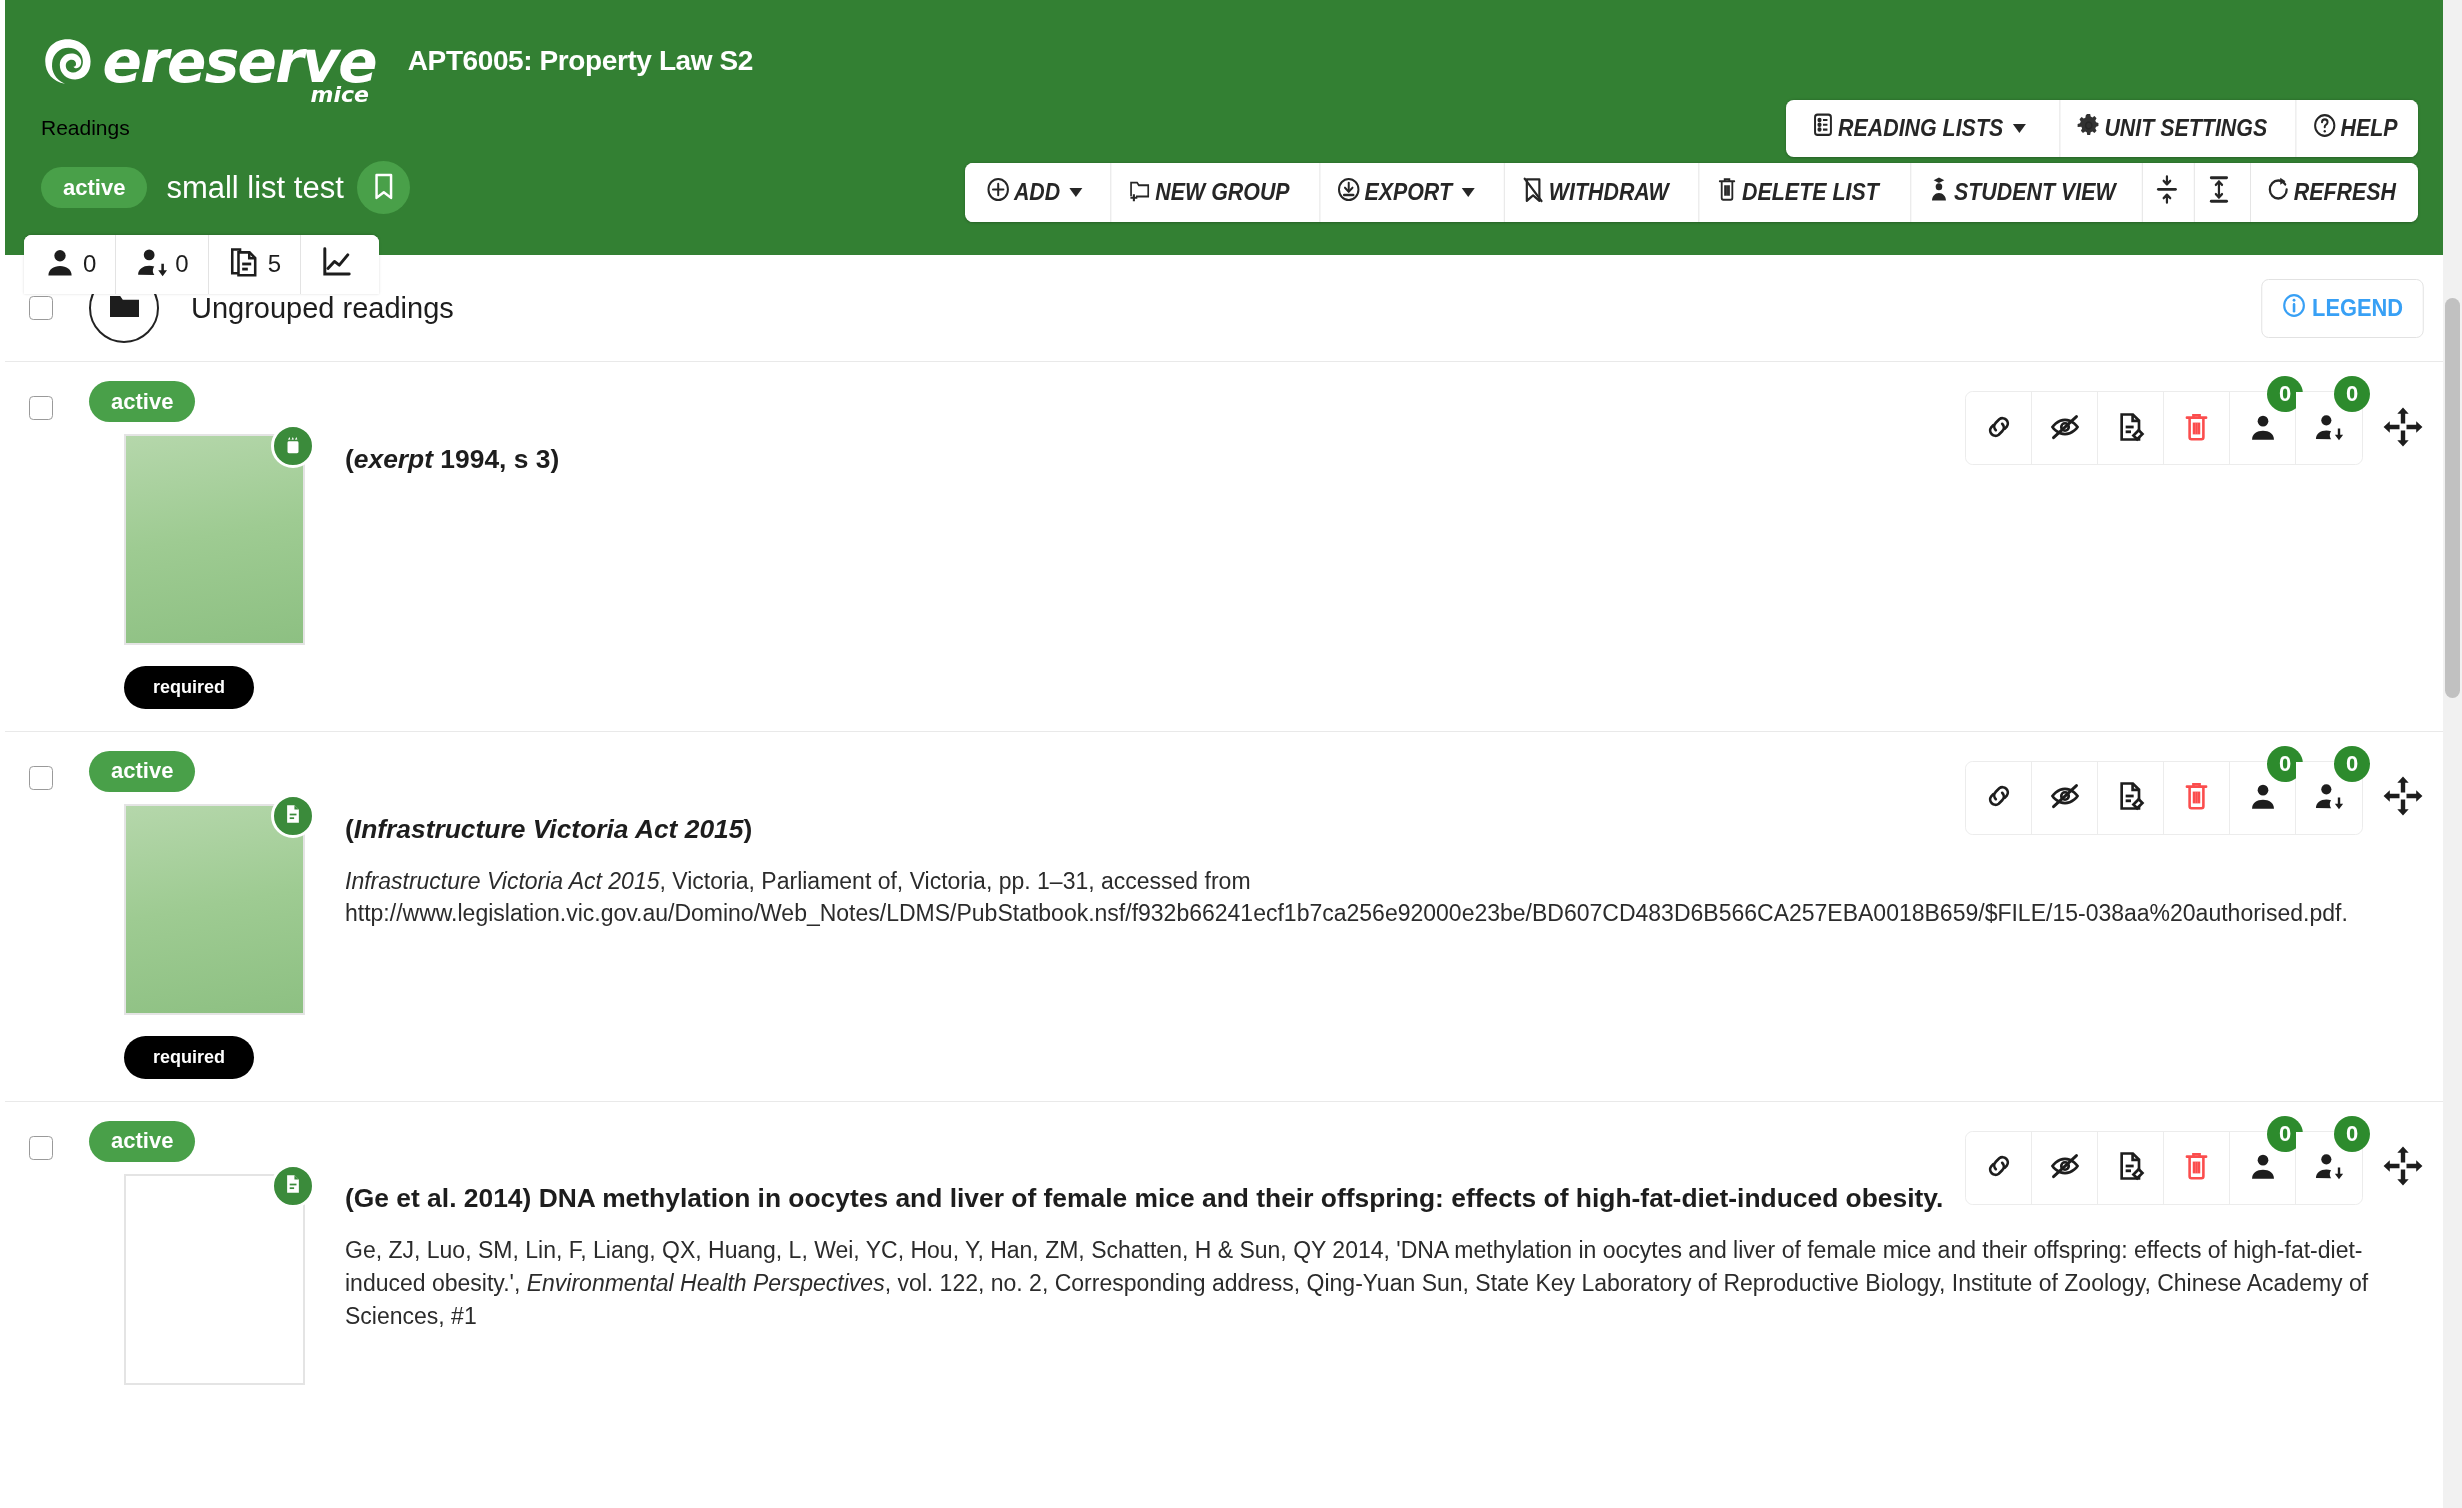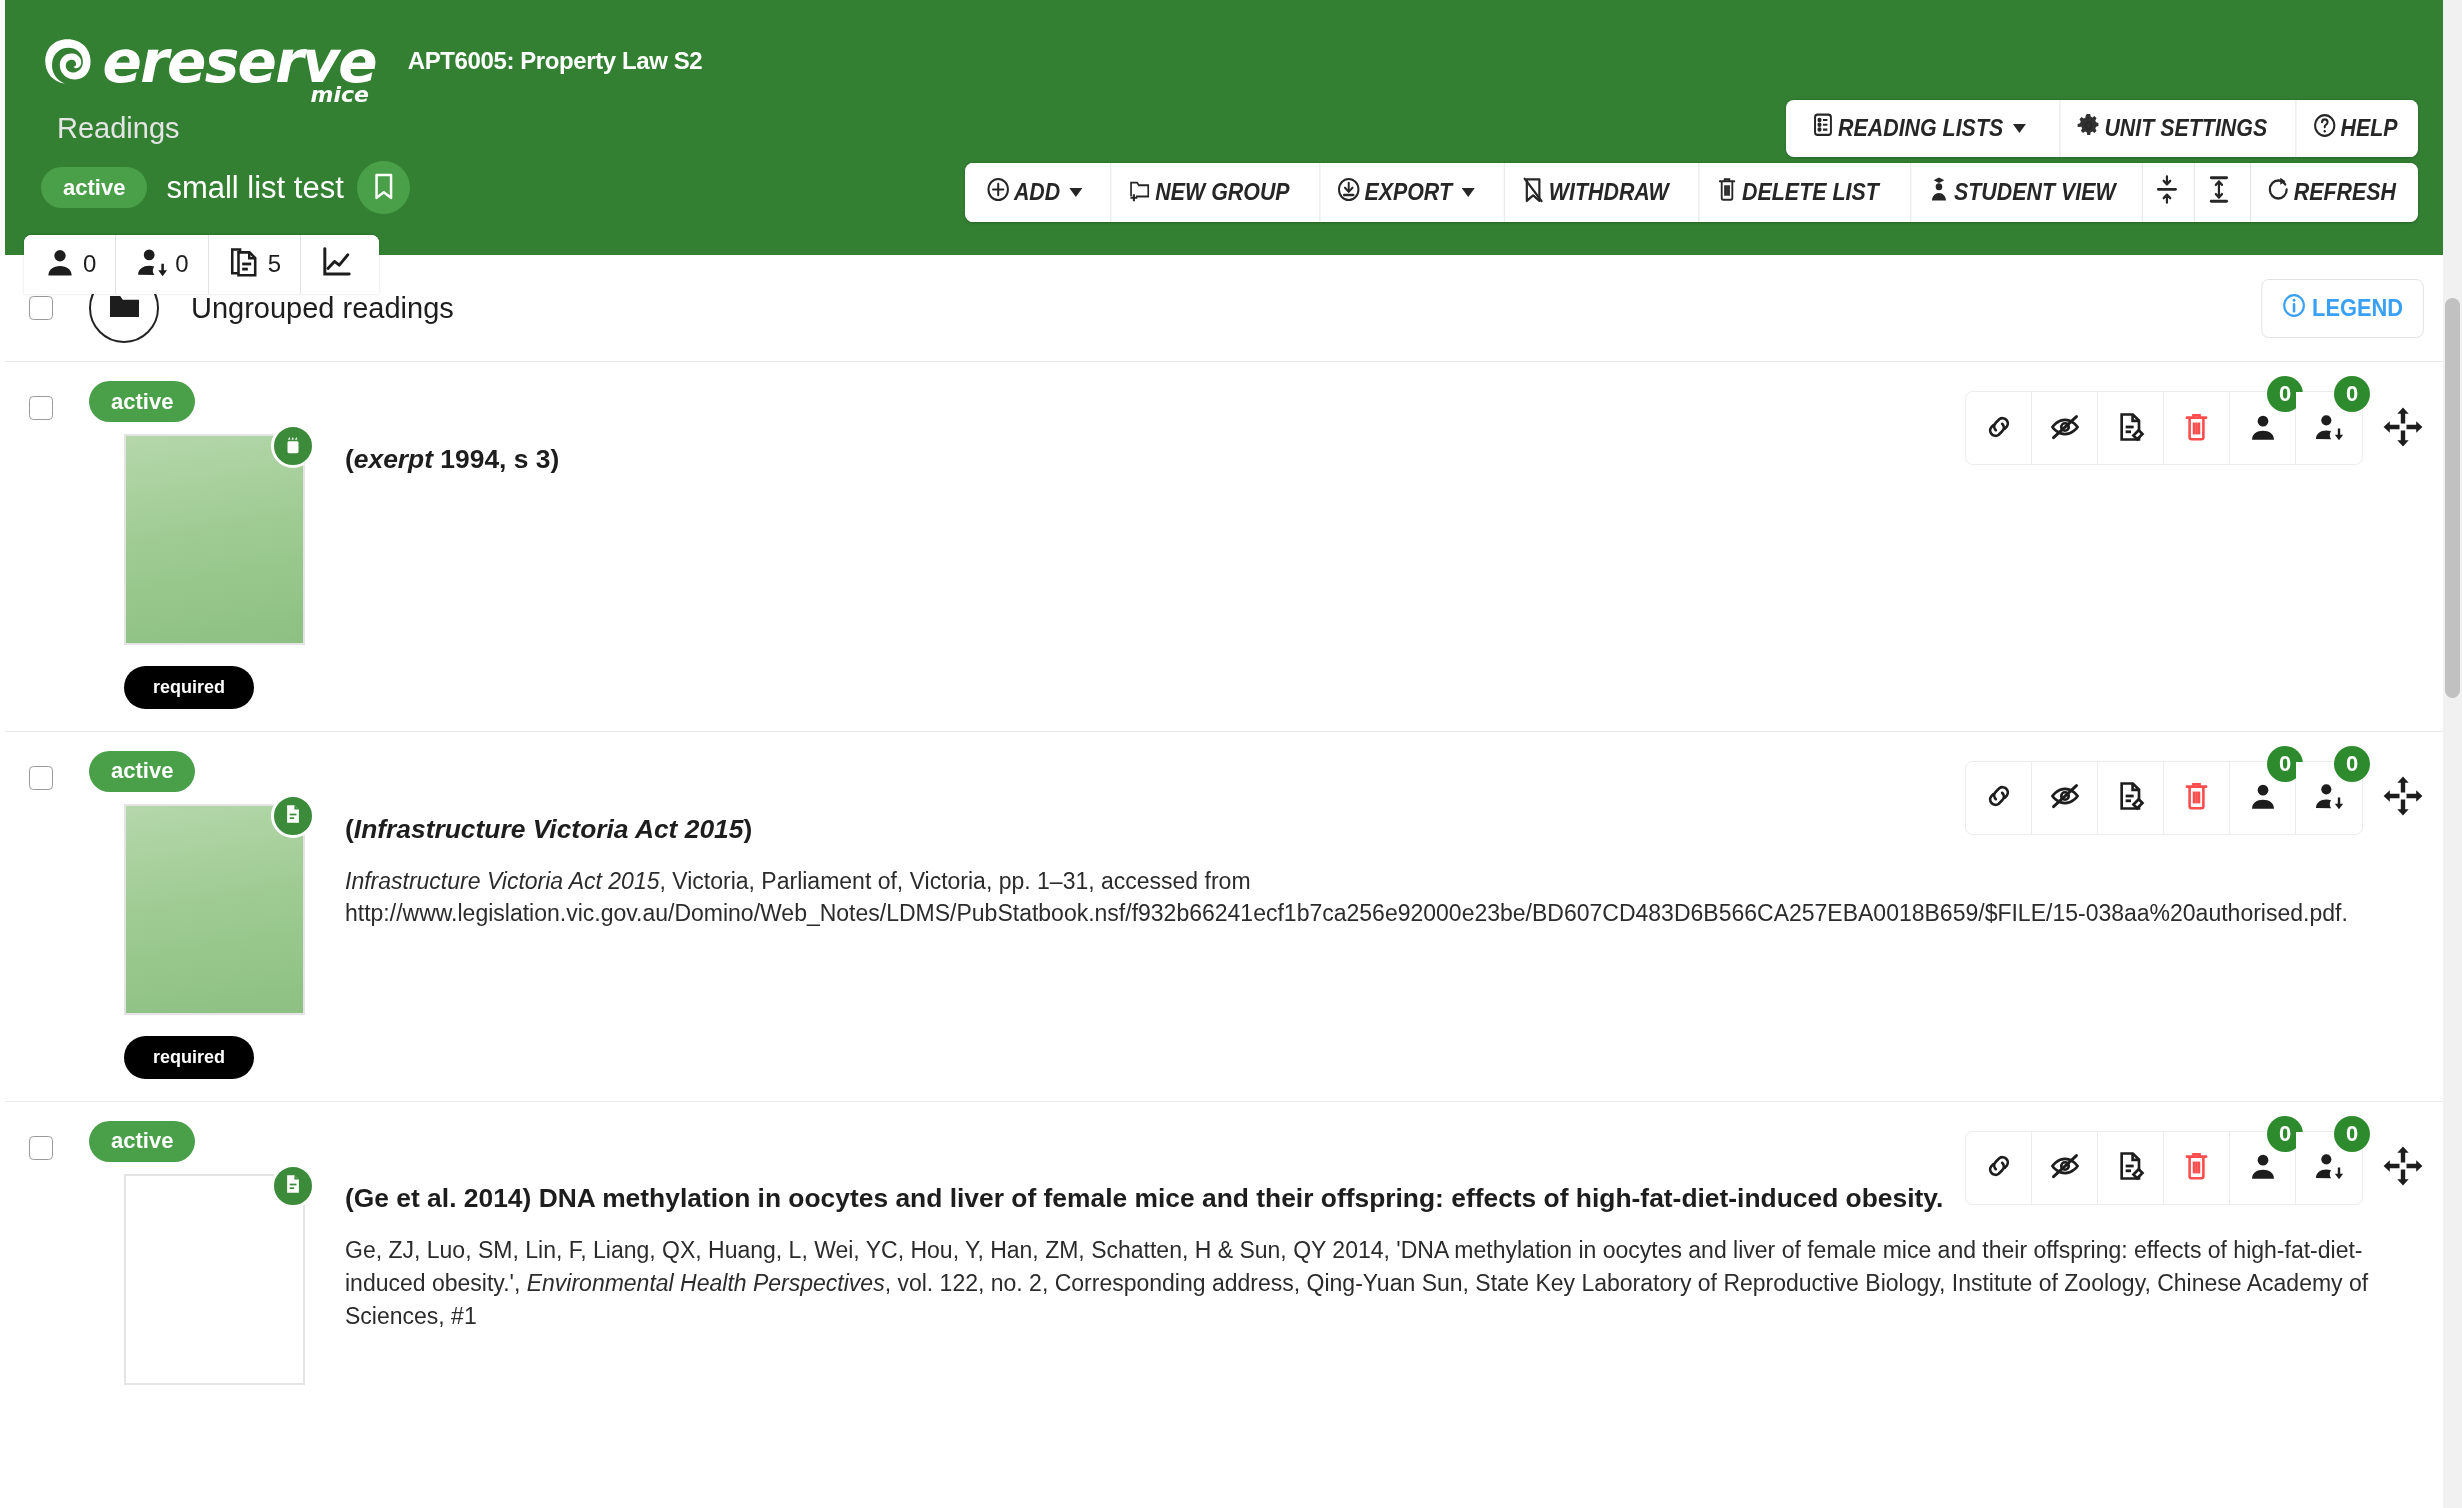--- a/index.html
+++ b/index.html
@@ -43,34 +43,34 @@
     font-size: 22px;
     font-style: italic;
     font-weight: bold;
     position: absolute;
     right: 6.8px;
     bottom: -19px;
     font-family: "DejaVu Sans", sans-serif;
   }
   .unit-title {
     color: #fff;
-    font-size: 24px;
+    font-size: 28px;
     font-weight: bold;
     margin-left: 32px;
     letter-spacing: -0.4px;
   }
 
   .header-second {
     display: flex;
     align-items: center;
     justify-content: space-between;
     padding: 0 32px 0 29px;
     height: 66px;
   }
-  .readings-label { color: #e5e5e5; font-size: 29px; margin-left: 16px; }
+  .readings-label { color: #000000; font-size: 21px; }
 
   .btn-group {
     display: inline-flex;
     background: #ffffff;
     border-radius: 7.7px;
     overflow: hidden;
     box-shadow: 0 0.9px 2.6px rgba(0,0,0,0.25);
     font-style: italic;
   }
   .btn-group > .tbtn + .tbtn { border-left: 0.9px solid #e3e3e3; }

